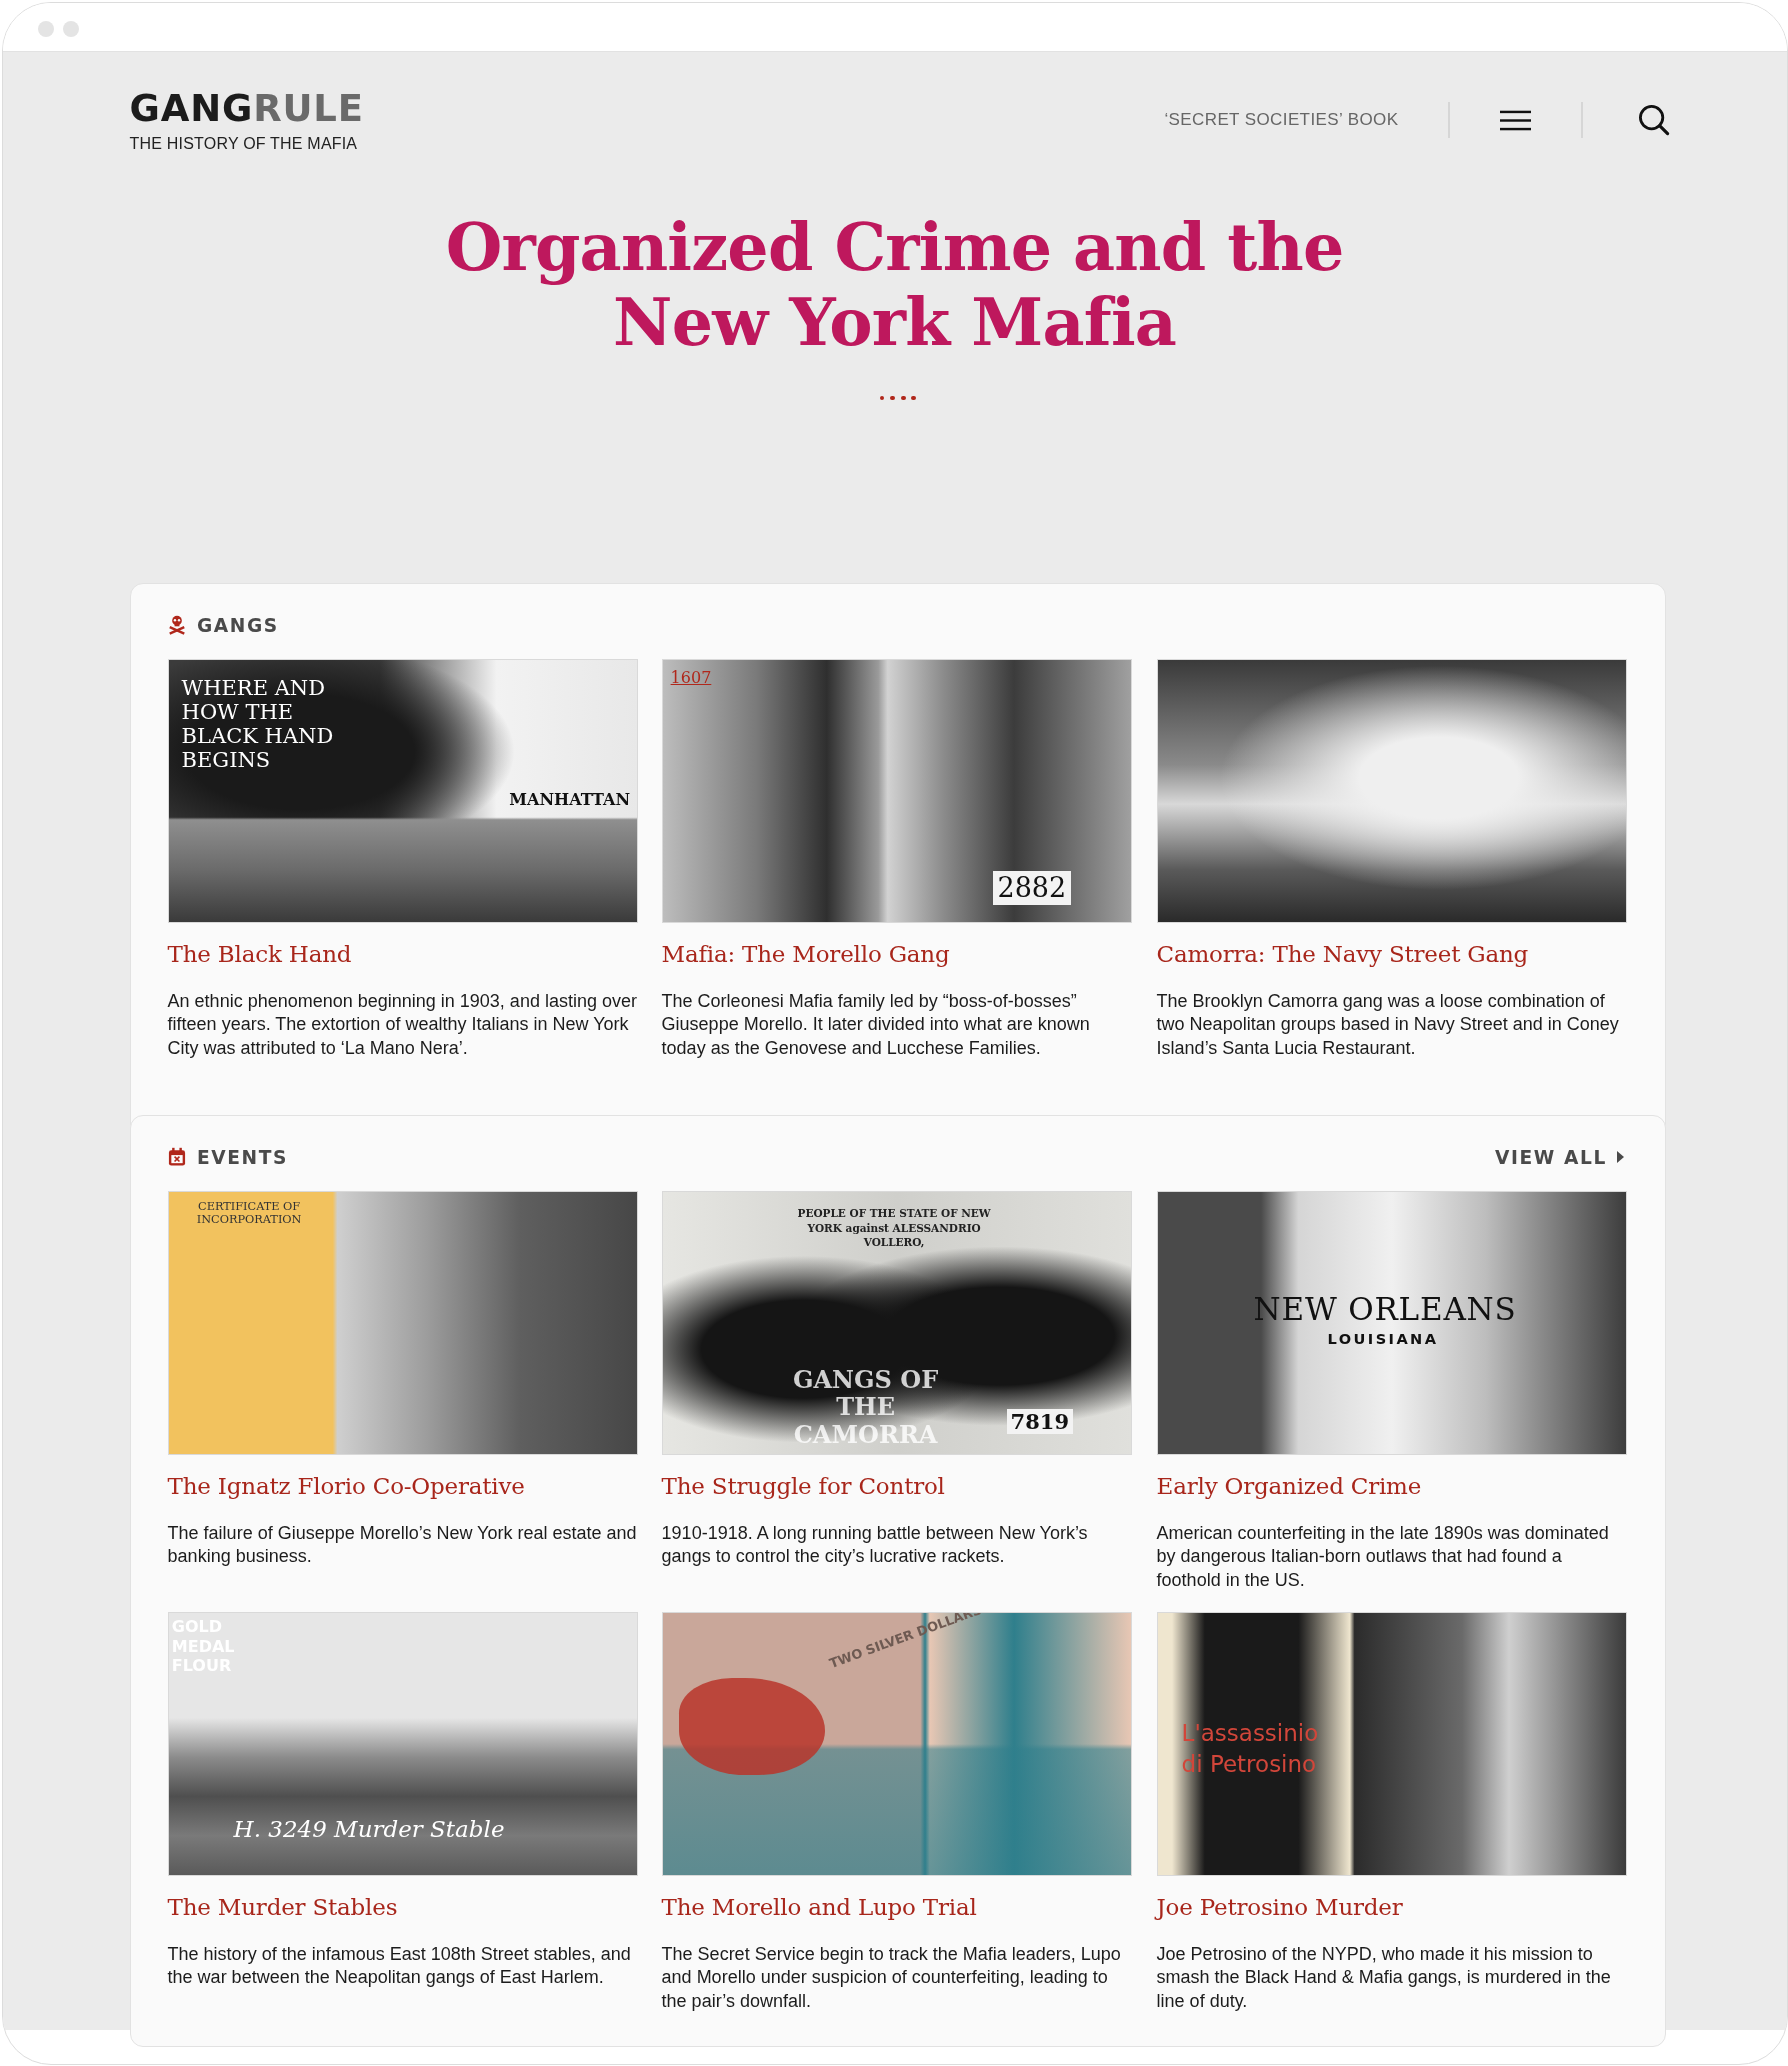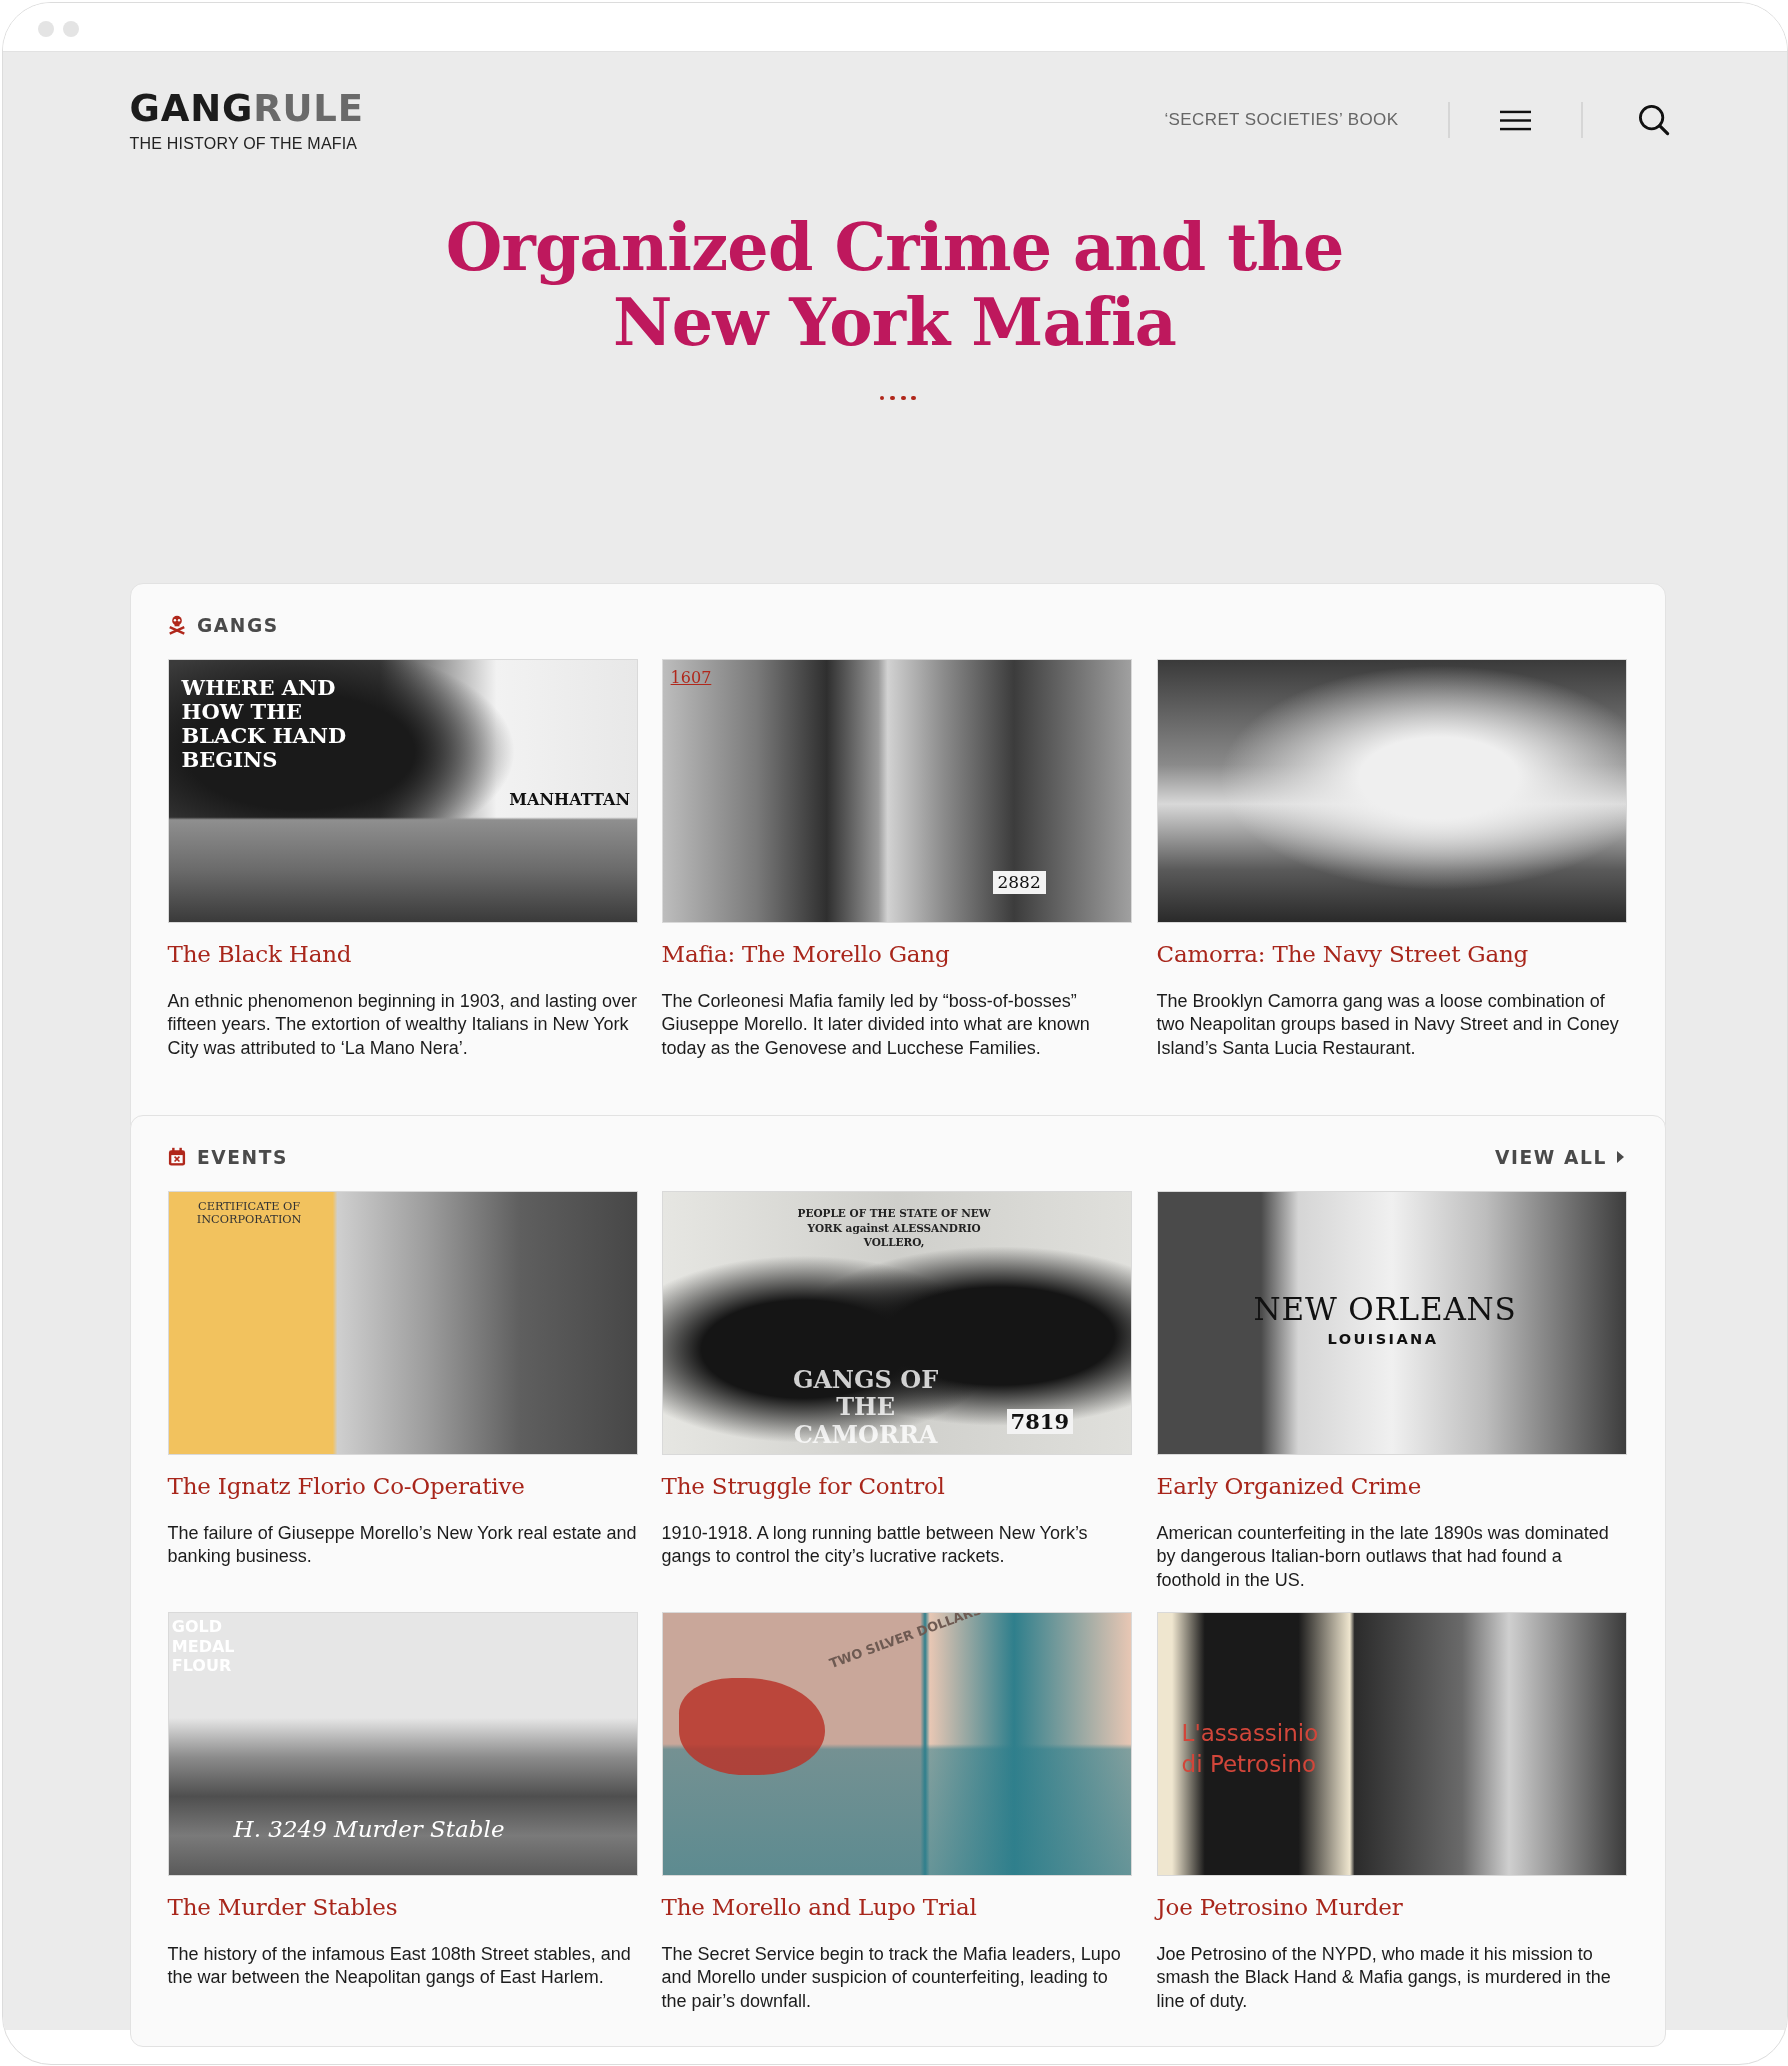--- a/index.html
+++ b/index.html
@@ -133,31 +133,31 @@
           <circle cx="8.5" cy="6.5" r="1.5" fill="#fafafa"></circle>
             <circle cx="13.5" cy="6.5" r="1.5" fill="#fafafa"></circle>
           <line x1="2" y1="15" x2="20" y2="23" stroke="#b0271b" stroke-width="3"></line>
             <line x1="20" y1="15" x2="2" y2="23" stroke="#b0271b" stroke-width="3"></line>
         </svg>
         <span class="label">GANGS</span>
       </div>
 
       <div class="card" style="left:37px; top:75px;">
         <div class="thumb img-blackhand">
-          <span class="cap" style="left:13px; top:16px; width:186px; font-size:21px; line-height:24px; color:#fff; font-weight:bold;">WHERE AND HOW THE BLACK HAND BEGINS</span>
+          <span class="cap" style="left:13px; top:16px; width:186px; font-size:21px; line-height:24px; color:#fff; font-weight:normal;">WHERE AND HOW THE BLACK HAND BEGINS</span>
           <span class="cap" style="right:6.5px; top:130px; font-size:16px; font-weight:bold; color:#111;">MANHATTAN</span>
         </div>
         <div class="card-title">The Black Hand</div>
         <div class="card-desc">An ethnic phenomenon beginning in 1903, and lasting over fifteen years. The extortion of wealthy Italians in New York City was attributed to ‘La Mano Nera’.</div>
       </div>
 
       <div class="card" style="left:531px; top:75px;">
         <div class="thumb img-morello">
           <span class="cap" style="left:8px; top:8px; font-size:16px; color:#b0271b;text-decoration:underline;">1607</span>
-          <span class="cap" style="left:330px; top:211px; font-size:17px; background:#f3f3f3; padding:1.6px 4.9px; color:#111;">2882</span>
+          <span class="cap" style="left:330px; top:211px; font-size:27px; background:#f3f3f3; padding:1.6px 4.9px; color:#111;">2882</span>
         </div>
         <div class="card-title">Mafia: The Morello Gang</div>
         <div class="card-desc">The Corleonesi Mafia family led by “boss-of-bosses” Giuseppe Morello. It later divided into what are known today as the Genovese and Lucchese Families.</div>
       </div>
 
       <div class="card" style="left:1026px; top:75px;">
         <div class="thumb img-camorra"></div>
         <div class="card-title">Camorra: The Navy Street Gang</div>
         <div class="card-desc">The Brooklyn Camorra gang was a loose combination of two Neapolitan groups based in Navy Street and in Coney Island’s Santa Lucia Restaurant.</div>
       </div>

